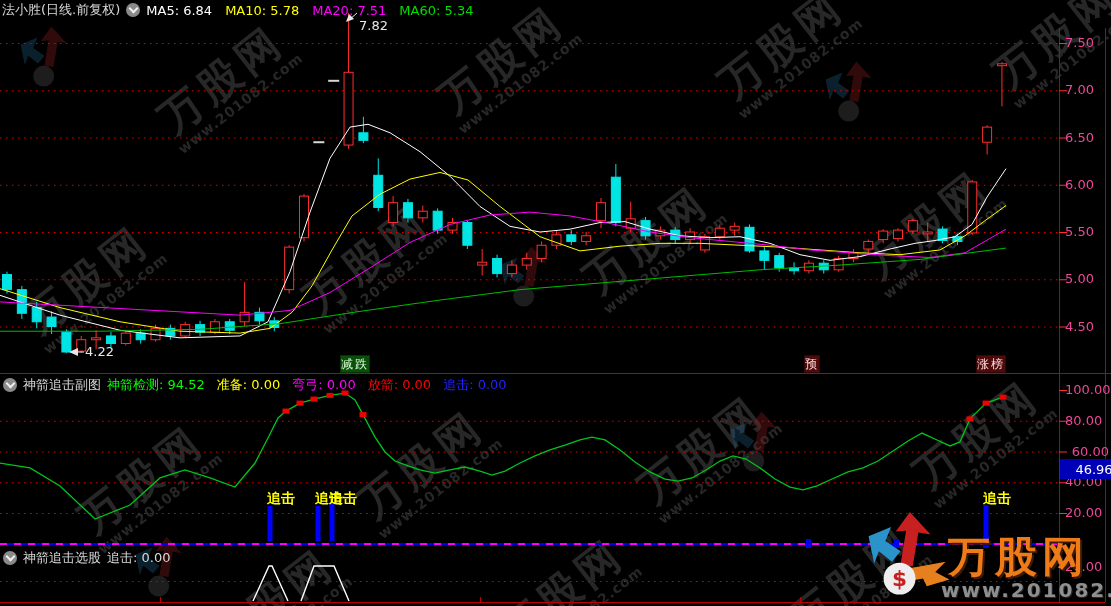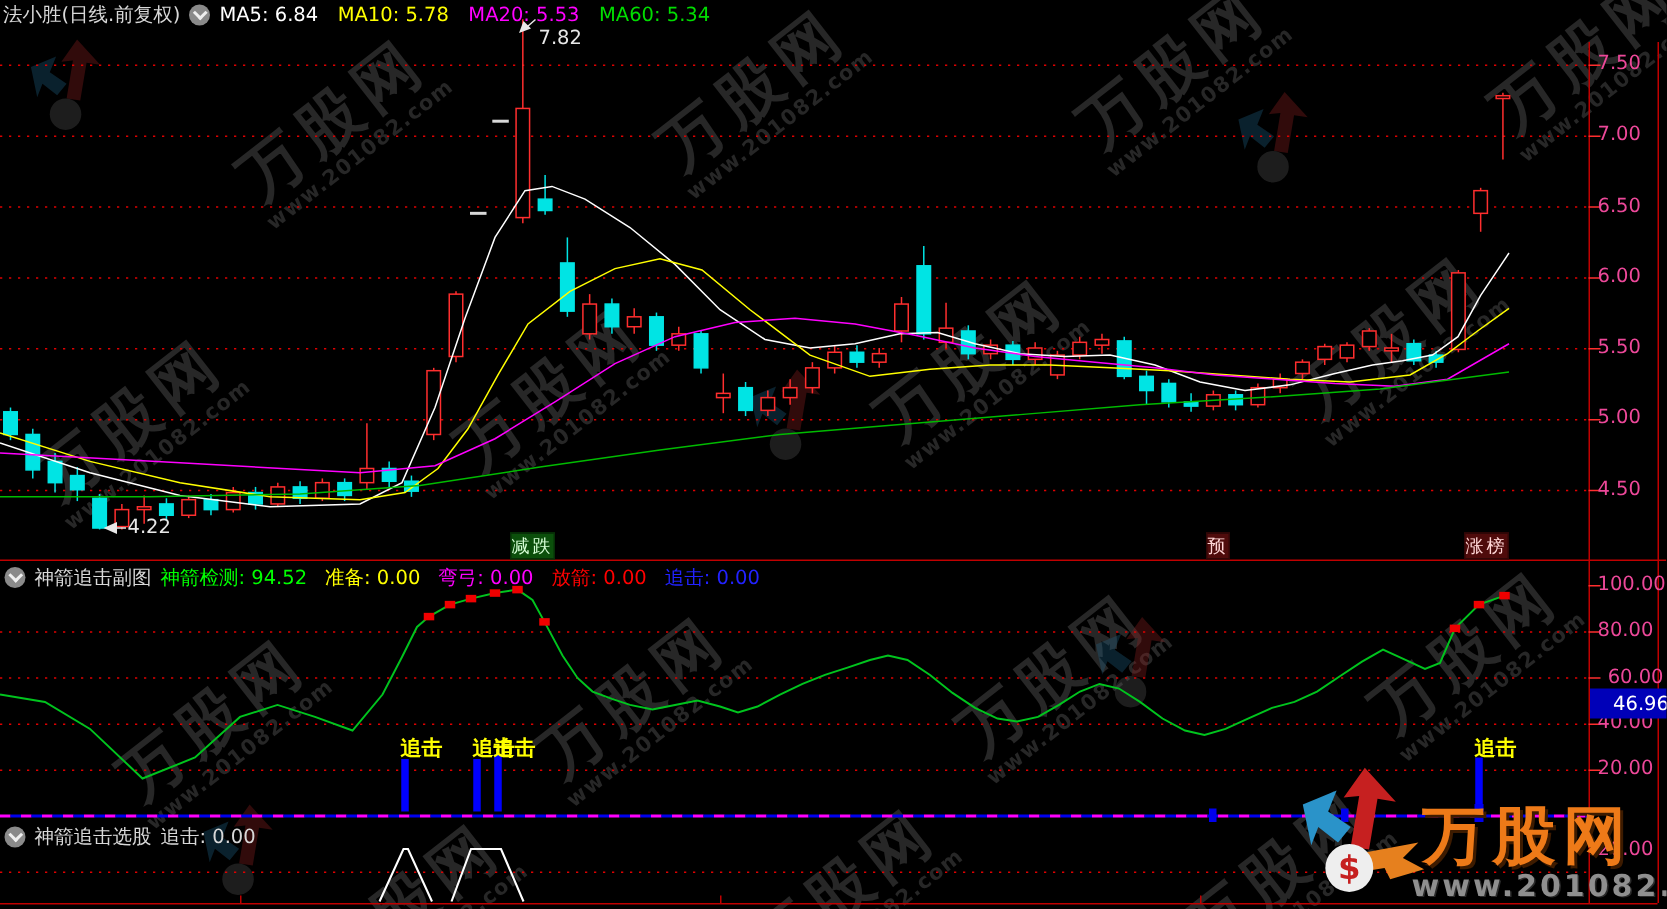--- a/index.html
+++ b/index.html
@@ -237,21 +237,21 @@
   </svg>
 
 <div class="hdr" style="top:1px;left:2px">
   <span class="title">法小胜(日线.前复权)</span>
   <span class="circle-icon">
       <i></i>
     </span>
   <span id="ma-labels" style="display:flex;gap:13px">
       <span style="color: rgb(255, 255, 255);">MA5: 6.84</span>
       <span style="color: rgb(255, 255, 0);">MA10: 5.78</span>
-      <span style="color: rgb(255, 0, 255);">MA20: 5.53</span>
+      <span style="color: rgb(255, 0, 255);">MA20: 7.51</span>
       <span style="color: rgb(0, 221, 0);">MA60: 5.34</span>
     </span>
 </div>
 
 <div class="hdr" style="top:376px;left:3px">
   <span class="circle-icon">
       <i></i>
     </span>
   <span class="title">神箭追击副图</span>
   <span id="p2-fields" style="display:flex;gap:12px">

